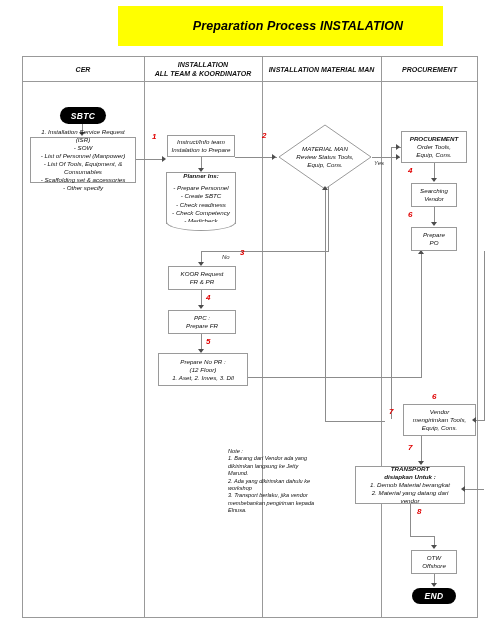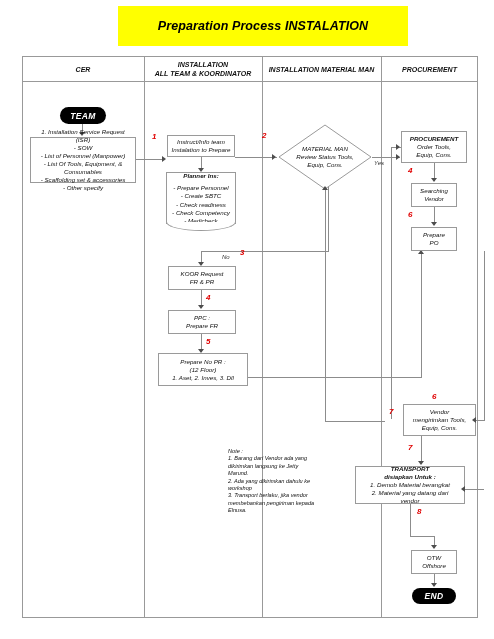--- a/index.html
+++ b/index.html
@@ -9,21 +9,21 @@
     color:#1a1a1a;
   }
   #page{position:absolute;left:0;top:0;width:494px;height:639px;}
 
   
   .title-banner{
     position:absolute;left:118px;top:6px;width:290px;height:40px;
     background:#ffff00;
     display:flex;flex-direction:column;align-items:center;justify-content:center;
     font-style:italic;font-weight:bold;font-size:12.5px;line-height:15px;
-    color:#000;text-align:center;letter-spacing:.1px;
+    color:#000;text-align:center;letter-spacing:.1px;padding-left:35px;
   }
 
   
   .frame{
     position:absolute;left:22px;top:56px;width:456px;height:562px;
     border:1px solid #999;box-sizing:border-box;background:transparent;
   }
   .hdr-row{
     position:absolute;left:22px;top:56px;width:456px;height:26px;
     box-sizing:border-box;border-bottom:1px solid #999;
@@ -123,21 +123,21 @@
     </div>
   </div>
   <div class="col-hdr ch3">
     <span>INSTALLATION MATERIAL MAN</span>
   </div>
   <div class="col-hdr ch4">
     <span>PROCUREMENT</span>
   </div>
 
   <div class="term" style="left:60px;top:107px;width:46px;height:17px;">
-    <span>TEAM</span>
+    <span>SBTC</span>
   </div>
 
   <div class="ln lnv" style="left:82px;top:124px;height:10px;"></div>
   <div class="arw arw-d" style="left:79px;top:132px;"></div>
 
   <div class="node" style="left:30px;top:137px;width:106px;height:46px;">
     <div>1. Installation  Service Request (ISR)</div>
     <div>- SOW</div>
     <div>- List of Personnel (Manpower)</div>
     <div>- List Of Tools, Equipment, &amp;</div>

